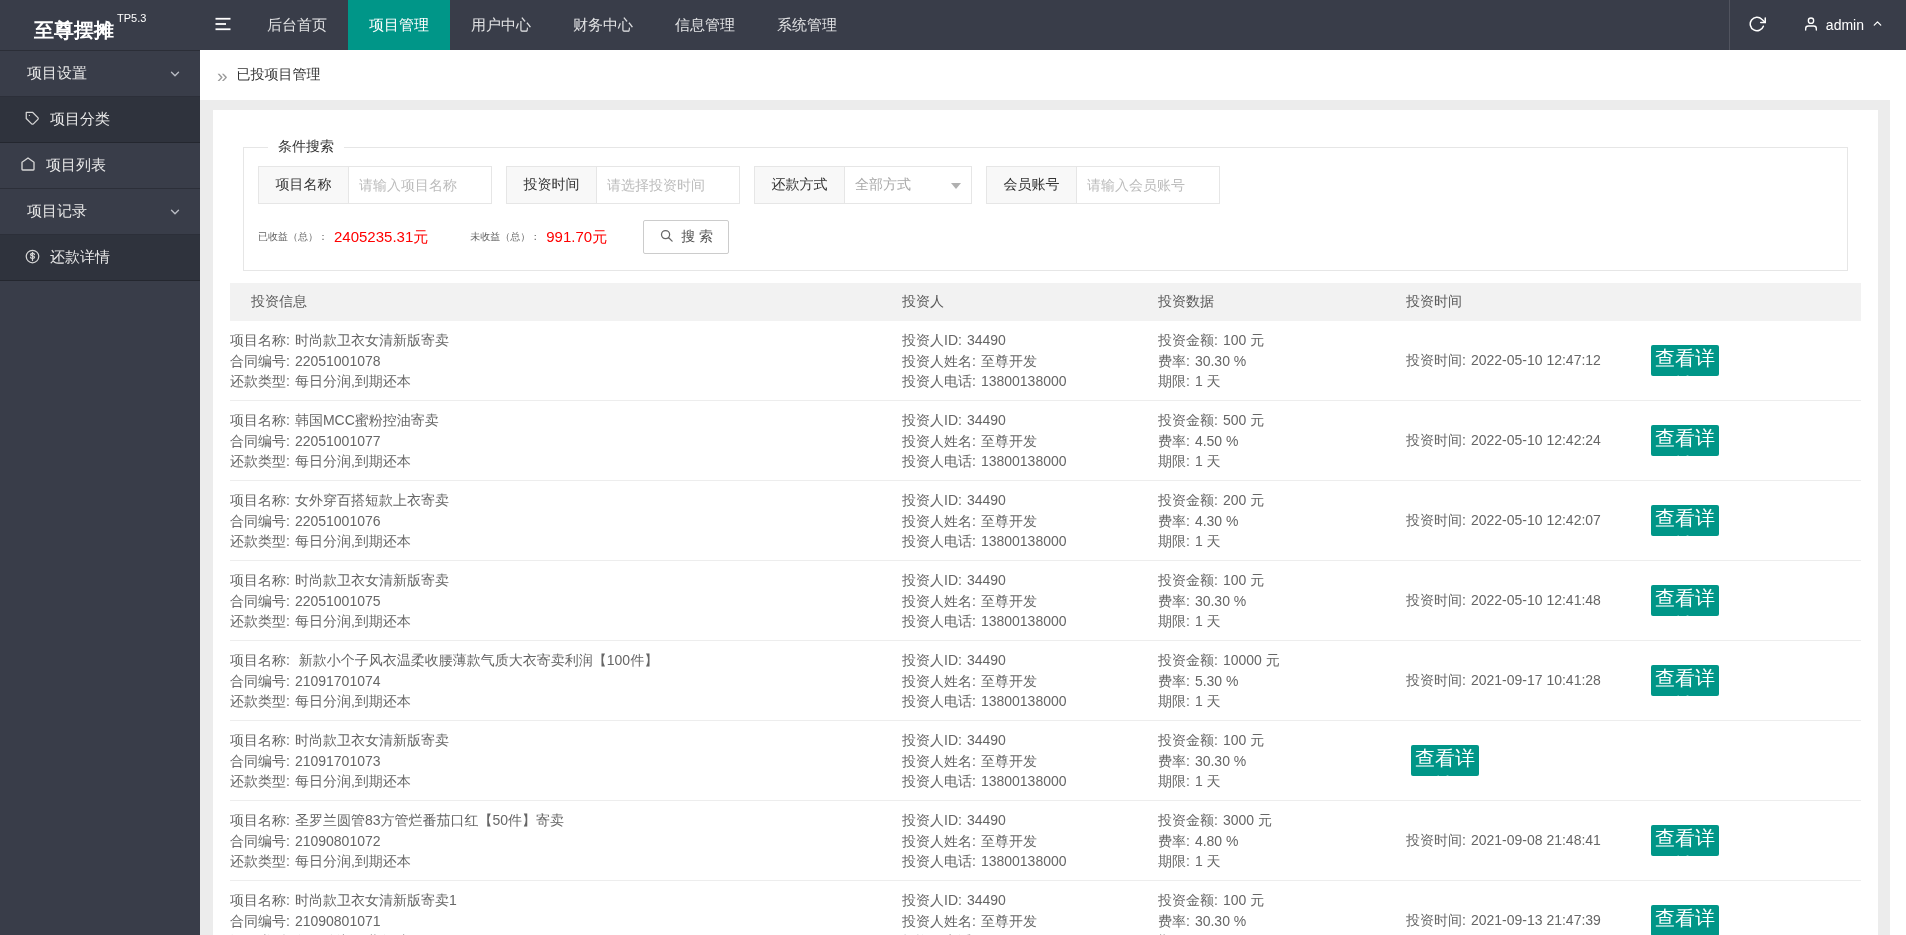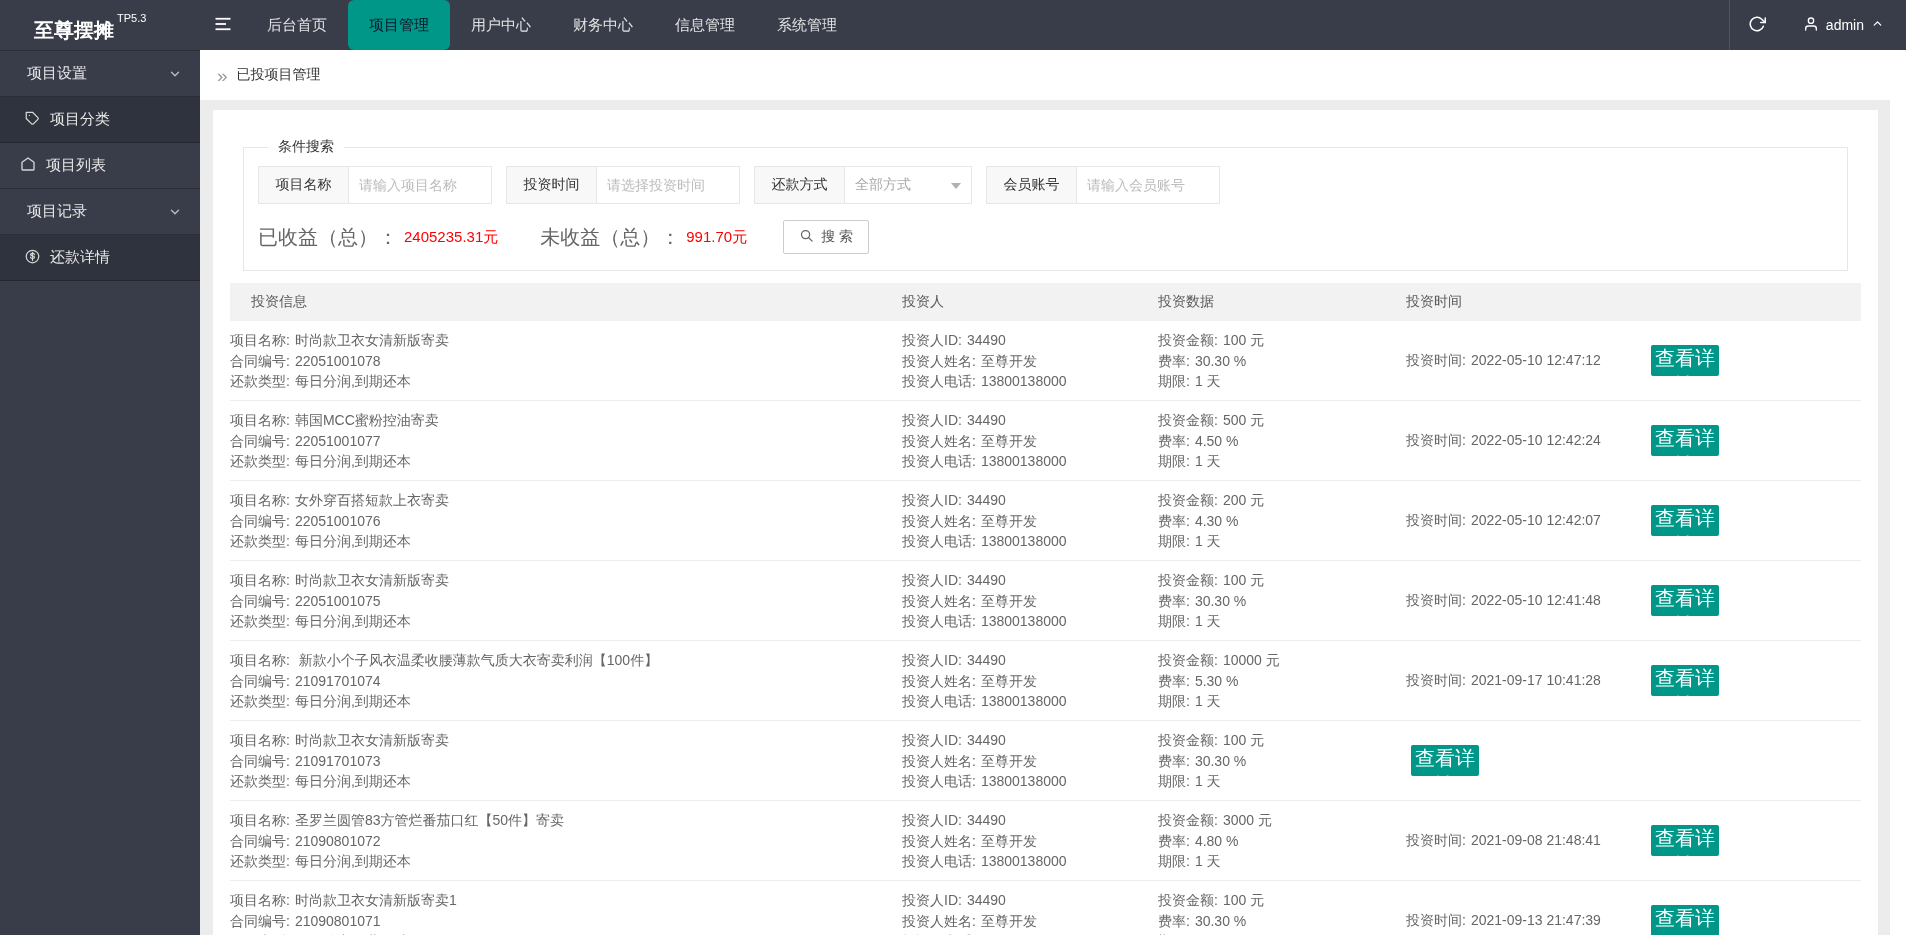--- a/index.html
+++ b/index.html
@@ -6,21 +6,21 @@
   html,body { width:1906px; height:935px; overflow:hidden; }
   body { font-family:"Liberation Sans","DejaVu Sans",sans-serif; font-size:14px; color:#666; background:#ececec; position:relative; }
 
   
   .topbar { position:absolute; top:0; left:0; width:1906px; height:50px; background:#393D49; display:flex; align-items:stretch; z-index:20; }
   .logo { width:200px; padding-left:34px; line-height:50px; color:#fff; font-size:20px; font-weight:bold; white-space:nowrap; }
   .logo sup { font-size:11px; font-weight:normal; margin-left:3px; position:relative; top:-7px; }
   .hamburger { width:46px; display:flex; align-items:center; justify-content:center; cursor:pointer; }
   .topnav { display:flex; }
   .topnav .nav-item { padding:0 21px; line-height:50px; color:rgba(255,255,255,.85); font-size:15px; cursor:pointer; white-space:nowrap; }
-  .topnav .nav-item.active { background:#009688; color:#0f172a;border-radius:6px; }
+  .topnav .nav-item.active { background:#009688; color:#ffffff; }
   .topbar-right { margin-left:auto; display:flex; align-items:stretch;border-radius:22px; }
   .refresh-btn { width:56px; display:flex; align-items:center; justify-content:center; border-left:1px solid rgba(255,255,255,.12); cursor:pointer; }
   .userbox { display:flex; align-items:center; gap:7px; padding:0 22px 0 18px; color:#fff; font-size:14px; cursor:pointer; }
 
   
   .sidebar { position:absolute; left:0; top:50px; bottom:0; width:200px; background:#393D49; border-top:1px solid #2b2e37; z-index:10; }
   .side-item { height:46px; display:flex; align-items:center; color:#e8e8e8; font-size:15px; border-bottom:1px solid rgba(0,0,0,.22); cursor:pointer; position:relative; }
   .side-group { padding-left:27px; }
   .side-group .chev { position:absolute; right:18px; top:16px; }
   .side-leaf { background:#2F333D; padding-left:25px; gap:10px; }
@@ -44,21 +44,21 @@
   fieldset.search legend { font-size:14px; color:#333; padding:0 10px; margin-left:10px; }
   .fields-row { display:flex; gap:14px; margin-top:6px; }
   .fgroup { display:flex; height:38px; border:1px solid #e6e6e6; background:#fff; }
   .fgroup .flabel { width:90px; background:#f8f8f8; border-right:1px solid #e6e6e6; display:flex; align-items:center; justify-content:center; color:#333; font-size:14px; }
   .fgroup input { border:none; outline:none; width:142px; padding:0 10px; font-size:14px; color:#666; }
   .fgroup input::placeholder { color:#bcbcbc; }
   .fselect { width:126px; display:flex; align-items:center; padding:0 10px; color:#a9a9a9; font-size:14px; position:relative; cursor:pointer; }
   .fselect .caret { position:absolute; right:10px; top:16px; width:0; height:0; border-left:5px solid transparent; border-right:5px solid transparent; border-top:6px solid #b0b0b0; }
 
   .stats-row { display:flex; align-items:center; margin-top:16px; }
-  .stat-label { color:#666; font-size:20px; }
+  .stat-label { color:#666; font-size:10px; }
   .stat-value { color:#ff0000; font-size:15px; margin-left:6px; }
   .stat2 { margin-left:42px; }
   .search-btn { margin-left:36px; height:34px; padding:0 15px; background:#fff; border:1px solid #ccc; border-radius:2px; display:flex; align-items:center; gap:7px; color:#555; font-size:14px; cursor:pointer; }
 
   
   .itable { margin-top:12px; }
   .thead { height:38px; background:#f2f2f2; display:flex; align-items:center; color:#5a5a5a; font-size:14px; }
   .hc1,.c1 { width:672px; padding-left:21px; }
   .hc2,.c2 { width:256px; }
   .hc3,.c3 { width:248px; }

